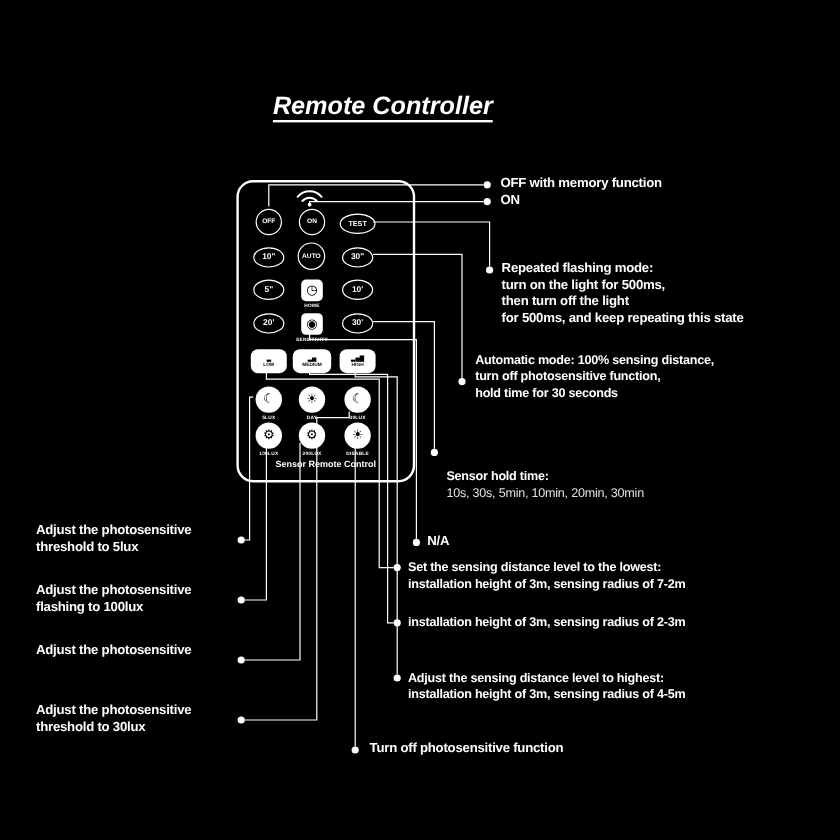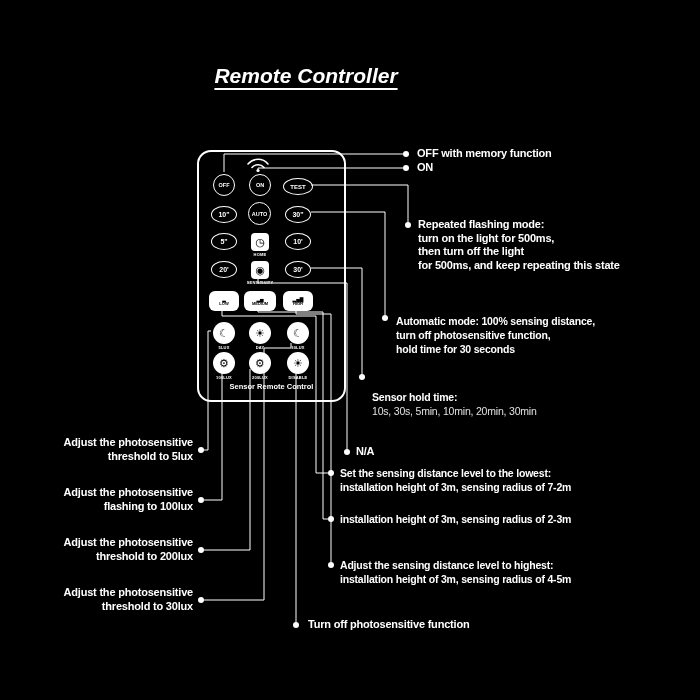--- a/index.html
+++ b/index.html
@@ -1,18 +1,18 @@
 <!DOCTYPE html>
 <html><head>
 <meta charset="utf-8">
 <style>
   html,body{margin:0;padding:0;background:#000;}
   .canvas{position:relative;width:700px;height:700px;background:#000;overflow:hidden;
           font-family:"Liberation Sans",sans-serif;color:#fff;}
-  .title{position:absolute;top:64px;left:0;width:612px;text-align:center;margin:0;
+  .title{position:absolute;top:64px;left:0;width:612px;text-align:center;margin:13px;
          font-size:21px;font-style:italic;font-weight:600;
          text-decoration:underline;text-underline-offset:5px;}
   
   .remote{position:absolute;left:197px;top:150px;width:149px;height:252px;
           border:2px solid #fff;border-radius:14px;box-sizing:border-box;}
   .remote *{box-sizing:border-box;}
   .btn{position:absolute;display:flex;align-items:center;justify-content:center;
        border:1.5px solid #fff;color:#fff;text-align:center;}
   .btn-circle{border-radius:50%;}
   .btn-ellipse{border-radius:50%;}
@@ -23,21 +23,21 @@
        letter-spacing:.2px;}
   .bars{font-family:"DejaVu Sans Mono",monospace;font-size:6px;line-height:5px;color:#000;}
   .rcap{font-size:4px;font-weight:700;color:#000;margin-top:1px;}
   .glyph{font-size:11px;line-height:1;}
   .remote-footer{position:absolute;top:230px;left:0;width:100%;text-align:center;
                  font-size:7.5px;font-weight:700;color:#fff;}
   
   .ann{position:absolute;font-weight:700;font-size:11px;line-height:13.5px;
        letter-spacing:-.2px;white-space:nowrap;}
   .ann-sm{font-size:10.5px;line-height:14px;}
-  .ann-left{text-align:right;}
+  .ann-left{}
   .sub{font-weight:400;color:#e0e0e0;}
   .overlay{position:absolute;left:0;top:0;pointer-events:none;}
 </style>
 </head>
 <body>
 
 <div class="canvas">
 
   <h1 class="title">Remote Controller</h1>
 
@@ -109,21 +109,21 @@
   <div class="ann" style="left:417px;top:147px;">OFF with memory function</div>
   <div class="ann" style="left:417px;top:161px;">ON</div>
 
   <div class="ann" style="left:418px;top:218px;">
     <div>Repeated flashing mode:</div>
       <div>turn on the light for 500ms,</div>
     <div>then turn off the light</div>
       <div>for 500ms, and keep repeating this state</div>
   </div>
 
-  <div class="ann ann-sm" style="left:396px;top:314px;">
+  <div class="ann ann-sm" style="left:396px;top:293px;">
     <div>Automatic mode: 100% sensing distance,</div>
       <div>turn off photosensitive function,</div>
       <div>hold time for 30 seconds</div>
   </div>
 
   <div class="ann ann-sm" style="left:372px;top:390px;">
     <div>Sensor hold time:</div>
       <div class="sub">10s, 30s, 5min, 10min, 20min, 30min</div>
   </div>
 
@@ -146,21 +146,20 @@
   <div class="ann ann-left" style="left:30px;top:436px;width:163px;">
     <div>Adjust the photosensitive</div>
       <div>threshold to 5lux</div>
   </div>
   <div class="ann ann-left" style="left:30px;top:486px;width:163px;">
     <div>Adjust the photosensitive</div>
       <div>flashing to 100lux</div>
   </div>
   <div class="ann ann-left" style="left:30px;top:536px;width:163px;">
     <div>Adjust the photosensitive</div>
-      <div>threshold to 200lux</div>
   </div>
   <div class="ann ann-left" style="left:30px;top:586px;width:163px;">
     <div>Adjust the photosensitive</div>
       <div>threshold to 30lux</div>
   </div>
 
   <svg class="overlay" width="700" height="700" viewBox="0 0 700 700">
     <g stroke="#ffffff" stroke-width="1" fill="none">
       <polyline points="224,172 224,154 403,154"></polyline>
       <polyline points="258,172 258,168 403,168"></polyline>

